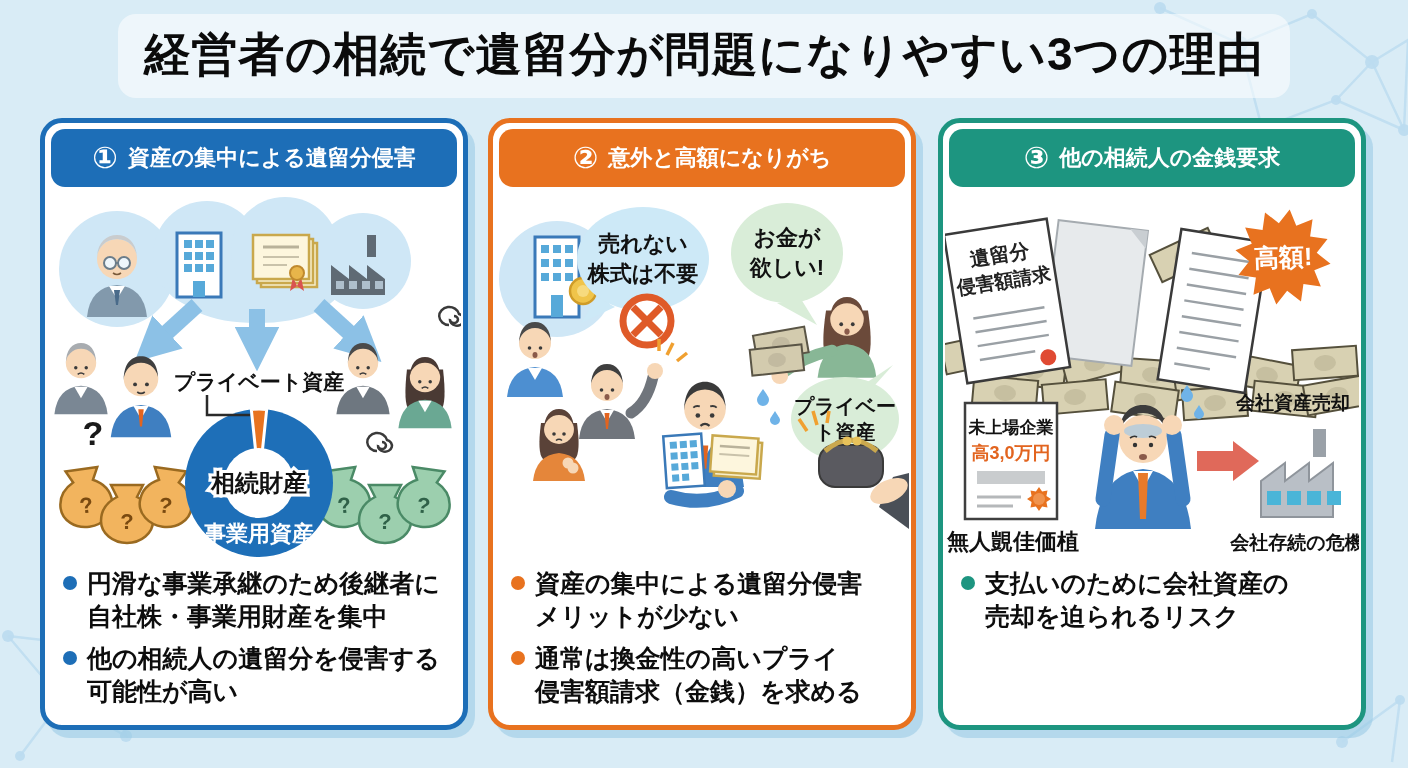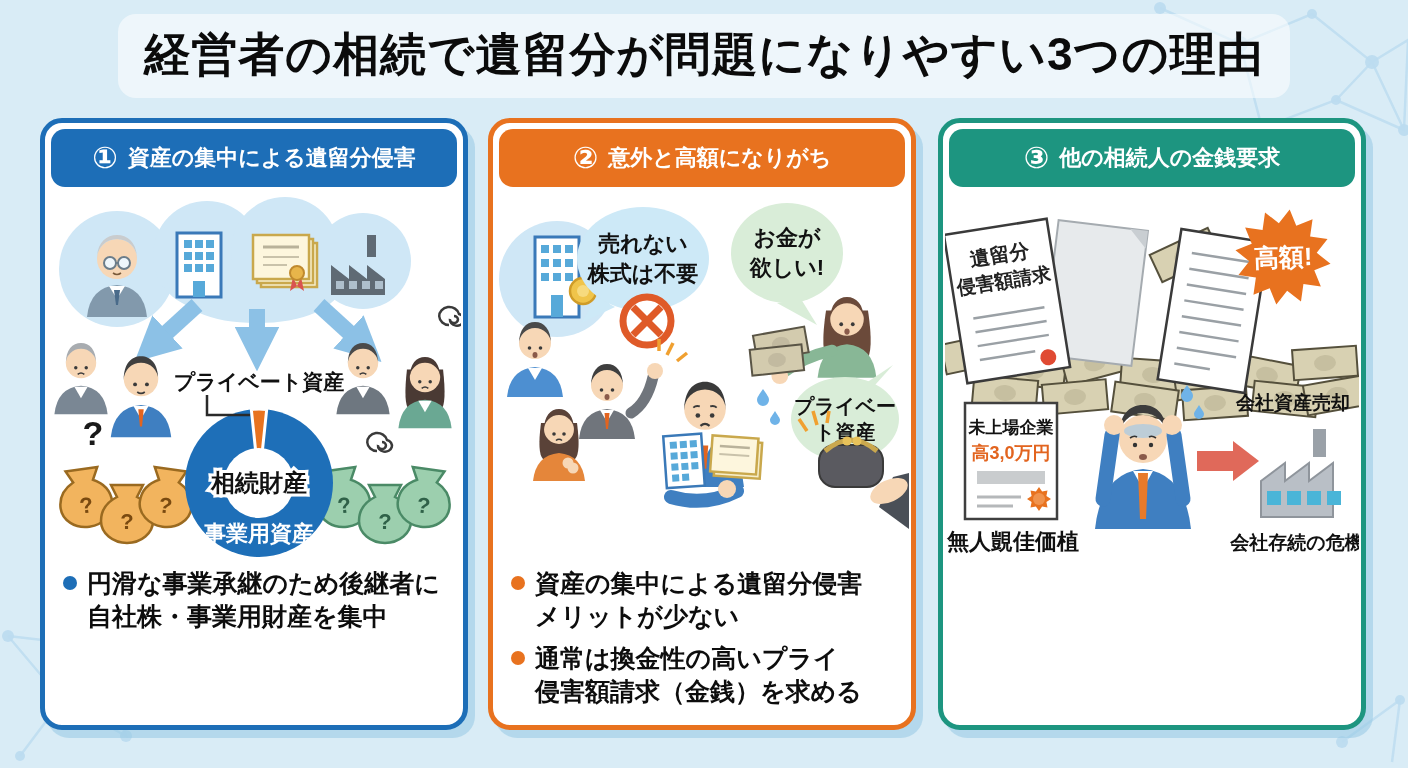--- a/index.html
+++ b/index.html
@@ -226,20 +226,25 @@
         <text x="212" y="298" text-anchor="middle" font-size="24" font-weight="bold" fill="#111" style="paint-order:stroke;stroke:#fff;stroke-width:6px;">相続財産</text>
         <text x="212" y="348" text-anchor="middle" font-size="22" font-weight="bold" fill="#fff">事業用資産</text>
       </g>
     </svg>
     <ul class="bullets">
       <li class="bullet">
         <span class="dot"></span>
         <span class="bullet-text">円滑な事業承継のため後継者に
 自社株・事業用財産を集中</span>
       </li>
+      <li class="bullet">
+        <span class="dot"></span>
+        <span class="bullet-text">他の相続人の遺留分を侵害する
+可能性が高い</span>
+      </li>
     </ul>
   </section>
 
   <section class="panel" style="--accent:#e8721f;left:488px;">
     <header class="panel-header">
       <span class="panel-number">②</span>
       <span class="panel-title">意外と高額になりがち</span>
     </header>
     <svg class="illus" width="414" height="372" viewBox="0 0 414 372">
 
@@ -569,16 +574,21 @@
         <g fill="#4ab5d8">
           <rect x="10" y="66" width="14" height="14"></rect>
             <rect x="30" y="66" width="14" height="14"></rect>
           <rect x="50" y="66" width="14" height="14"></rect>
             <rect x="70" y="66" width="14" height="14"></rect>
         </g>
       </g>
       <text x="352" y="356" text-anchor="middle" font-size="19" font-weight="bold" fill="#111">会社存続の危機</text>
     </svg>
     <ul class="bullets">
+      <li class="bullet">
+        <span class="dot"></span>
+        <span class="bullet-text">支払いのために会社資産の
+売却を迫られるリスク</span>
+      </li>
     </ul>
   </section>
 
 </div>
 
 </body></html>

